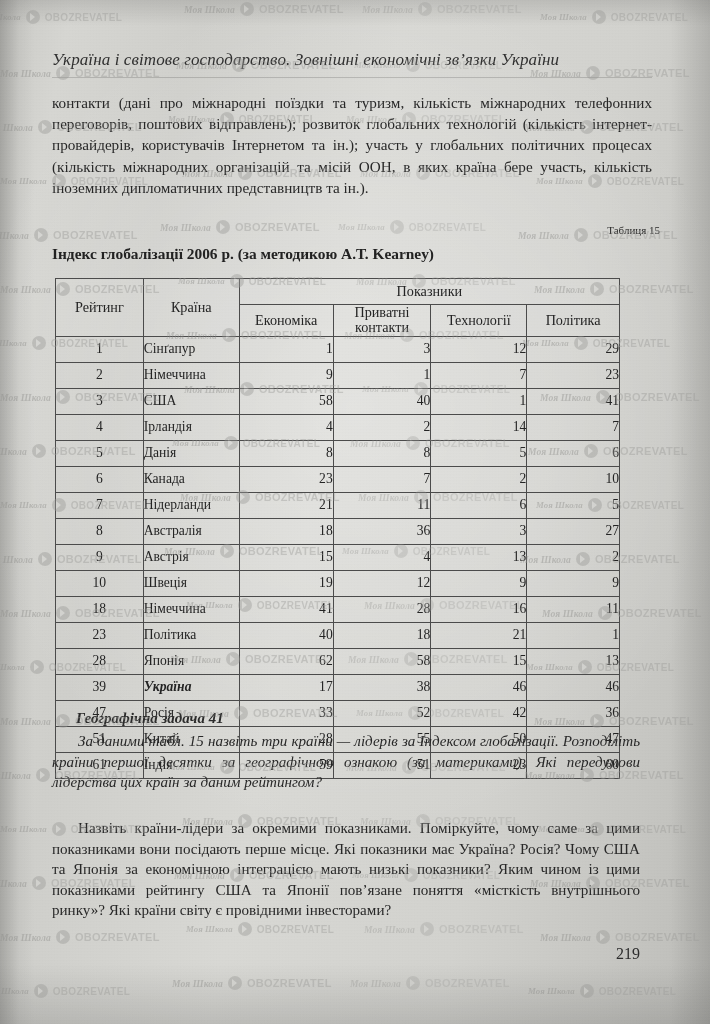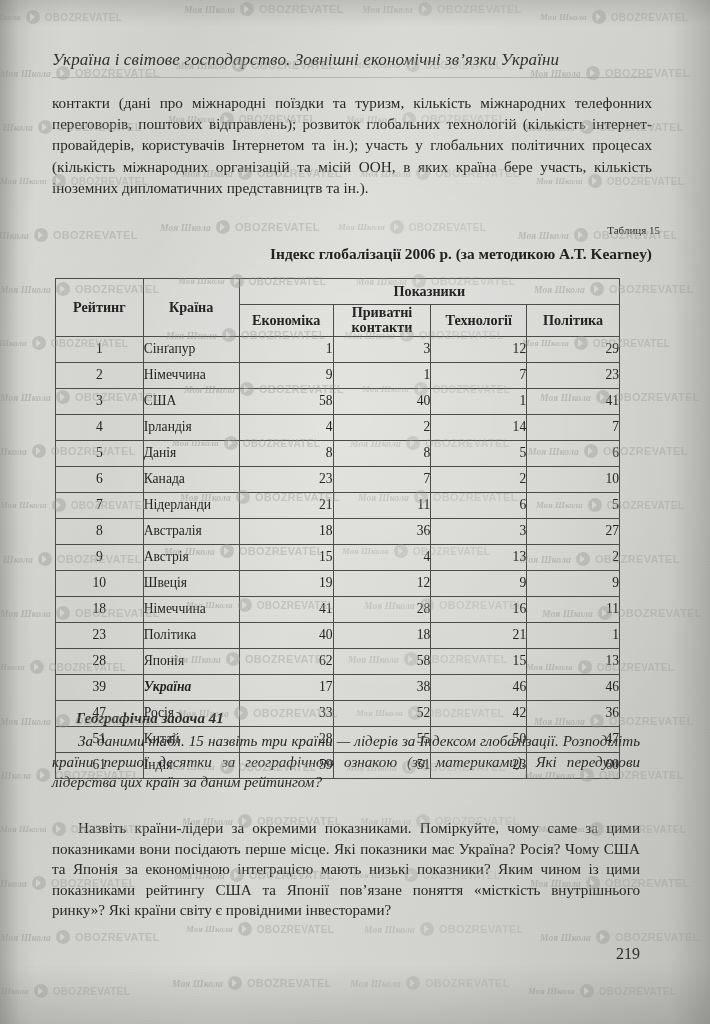--- a/index.html
+++ b/index.html
@@ -107,21 +107,21 @@
     width: 600px;
     text-align: right;
     font-size: 11px;
     color: #2a2a2a;
   }
   .table-title {
     position: absolute;
     top: 245px;
     left: 0;
     width: 600px;
-    text-align: right;
+    text-align: left;
     font-size: 15.4px;
     font-weight: bold;
     color: #222;
     white-space: nowrap;
   }
 
   
   #globalization-table {
     position: absolute;
     top: 278px;
@@ -132,21 +132,21 @@
     color: #242424;
   }
   #globalization-table th,
   #globalization-table td {
     border: 1px solid #4b4b4b;
     padding: 0;
     height: 25px;
     line-height: 1.08;
   }
   #globalization-table thead th {
-    font-weight: bold;
+    font-weight: normal;
     text-align: center;
     font-size: 14.2px;
     background: rgba(255,255,255,0.05);
   }
   th.rating-h, th.country-h { height: 64px; }
   th.group-h { height: 24px; }
   th.sub-h { height: 40px; padding: 0 3px; }
 
   td.c-rating { text-align: center; width: 88px; }
   td.c-country { text-align: left; padding-left: 8px; width: 96px; white-space: nowrap; }

